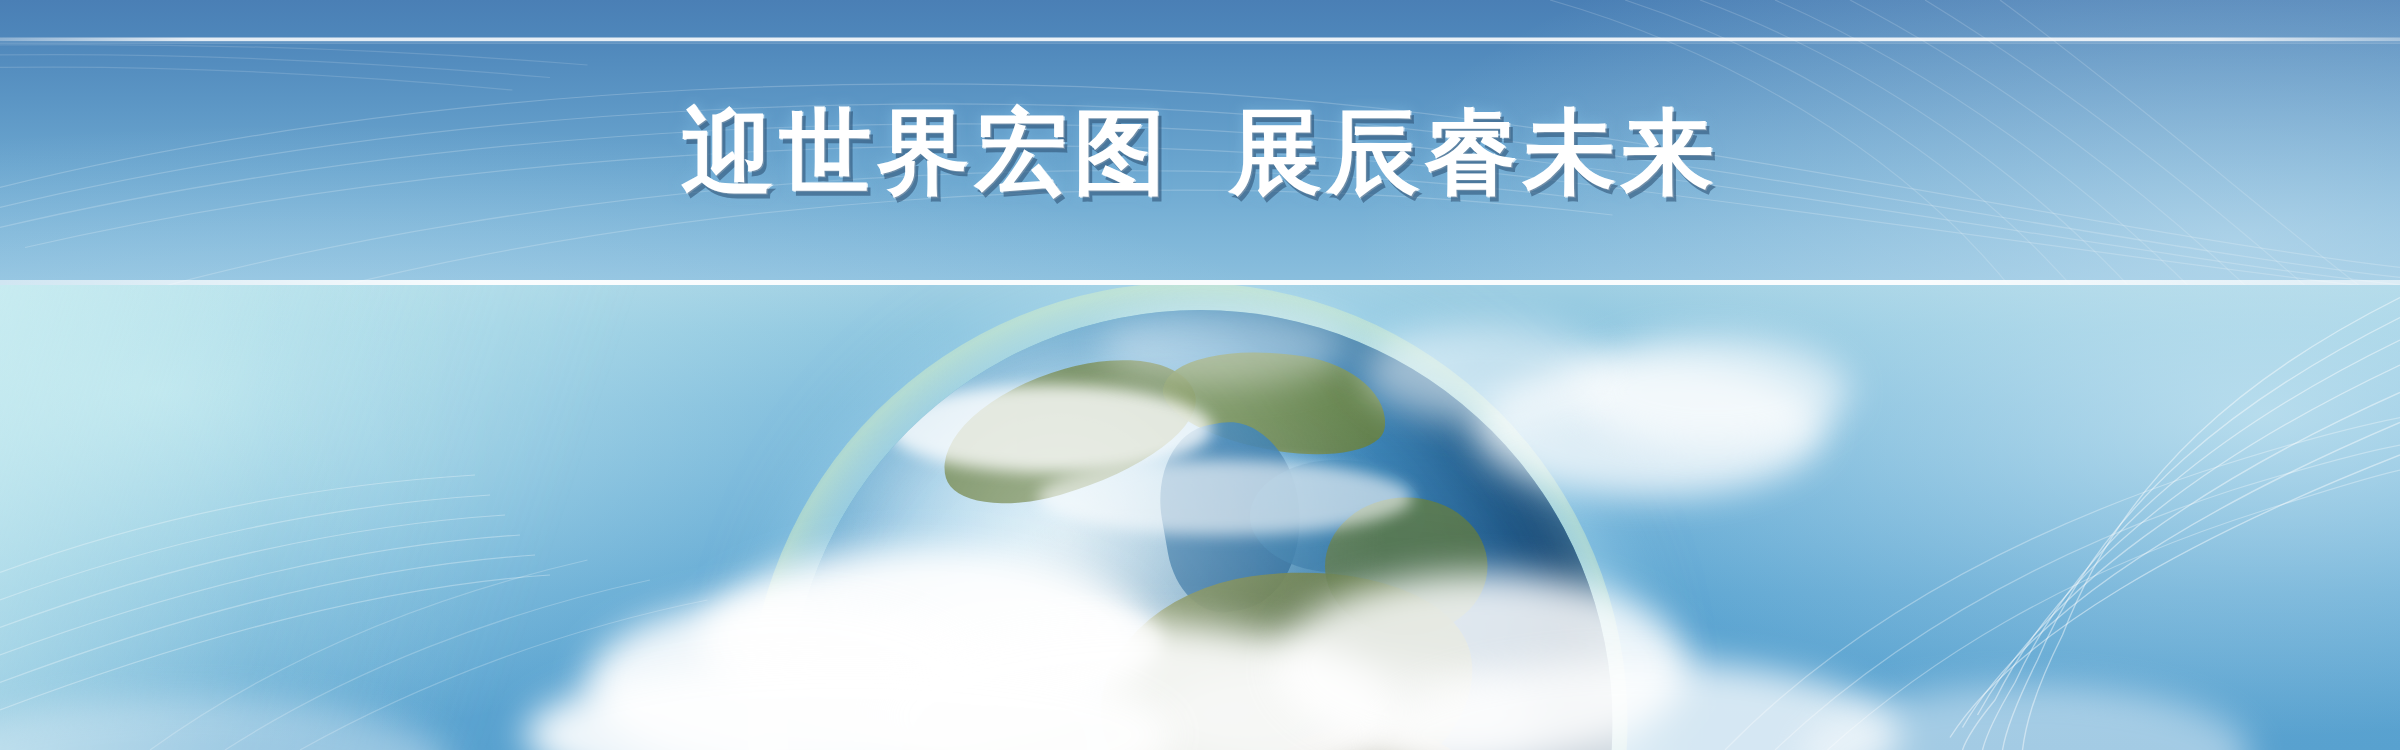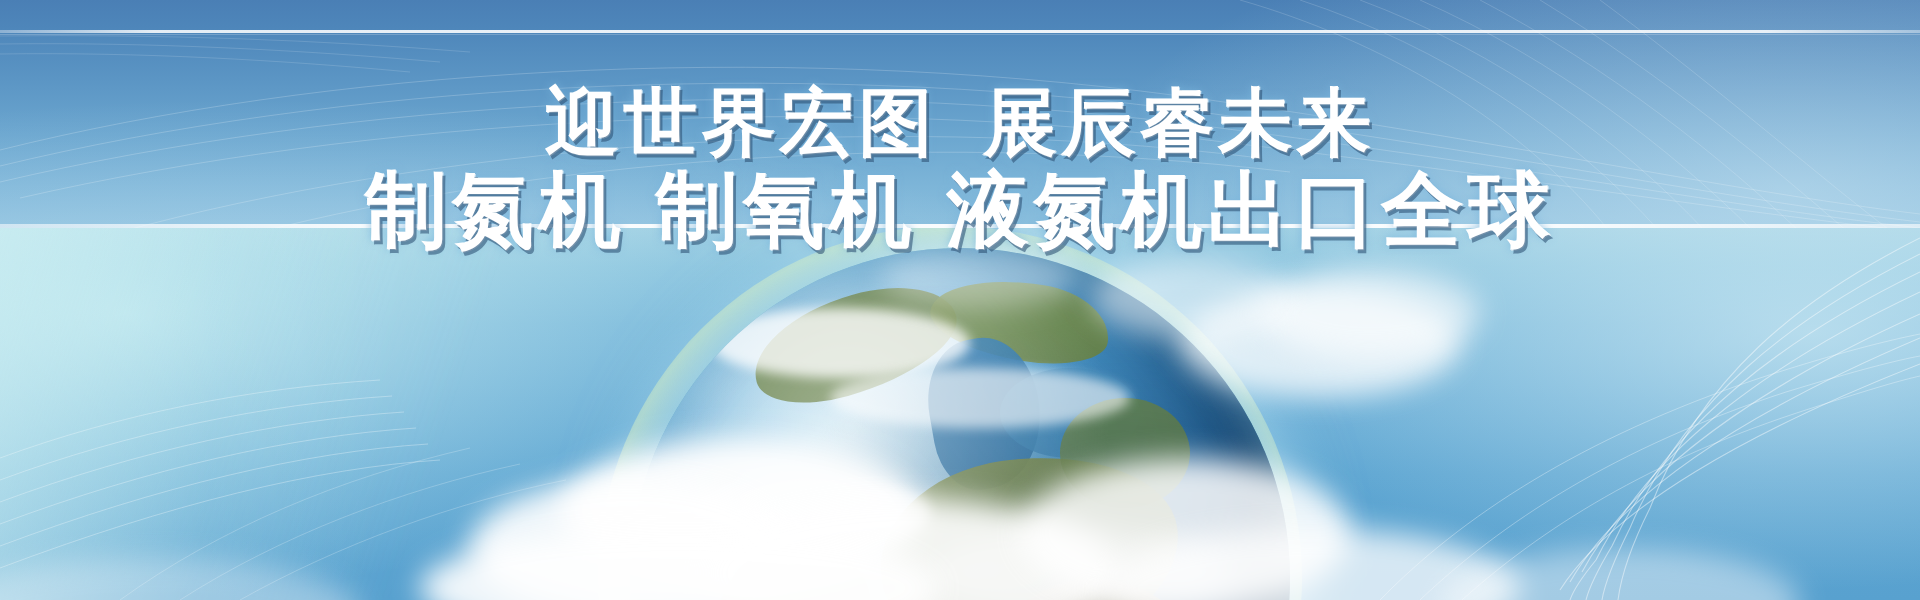--- a/index.html
+++ b/index.html
@@ -278,17 +278,14 @@
       </g>
     </svg>
   </div>
 
   <div class="band-edge"></div>
 
   <div class="headline line1">
     <span>迎世界宏图</span><span class="gap"></span><span>展辰睿未来</span>
   </div>
 
-  <div class="headline line2">
-    <span>制氮机</span><span class="gap-sm"></span><span>制氧机</span><span class="gap-sm"></span><span>液氮机出口全球</span>
-  </div>
 
 </div>
 
 </body></html>

